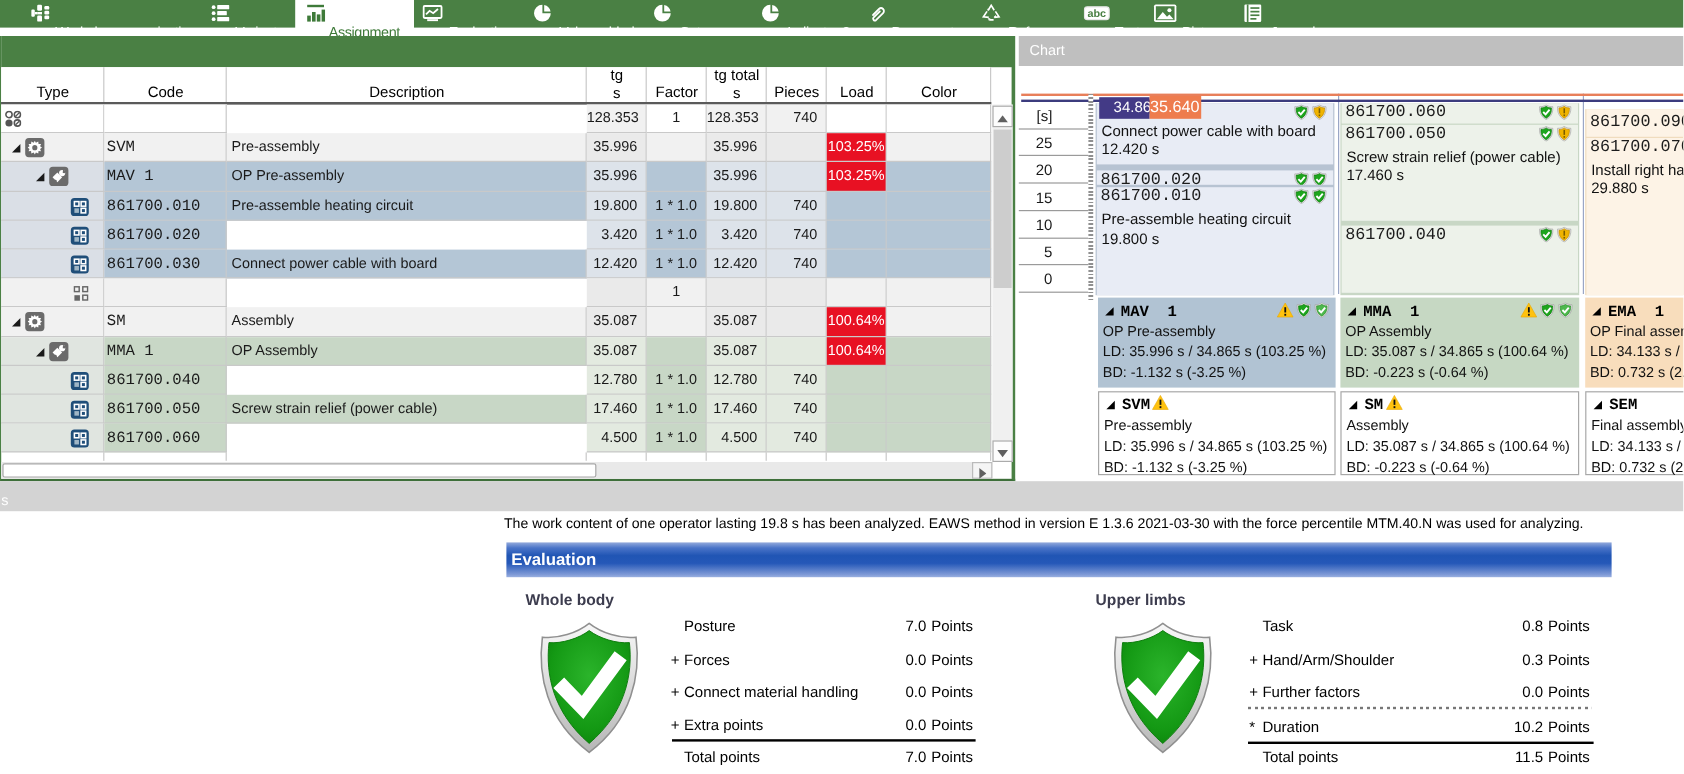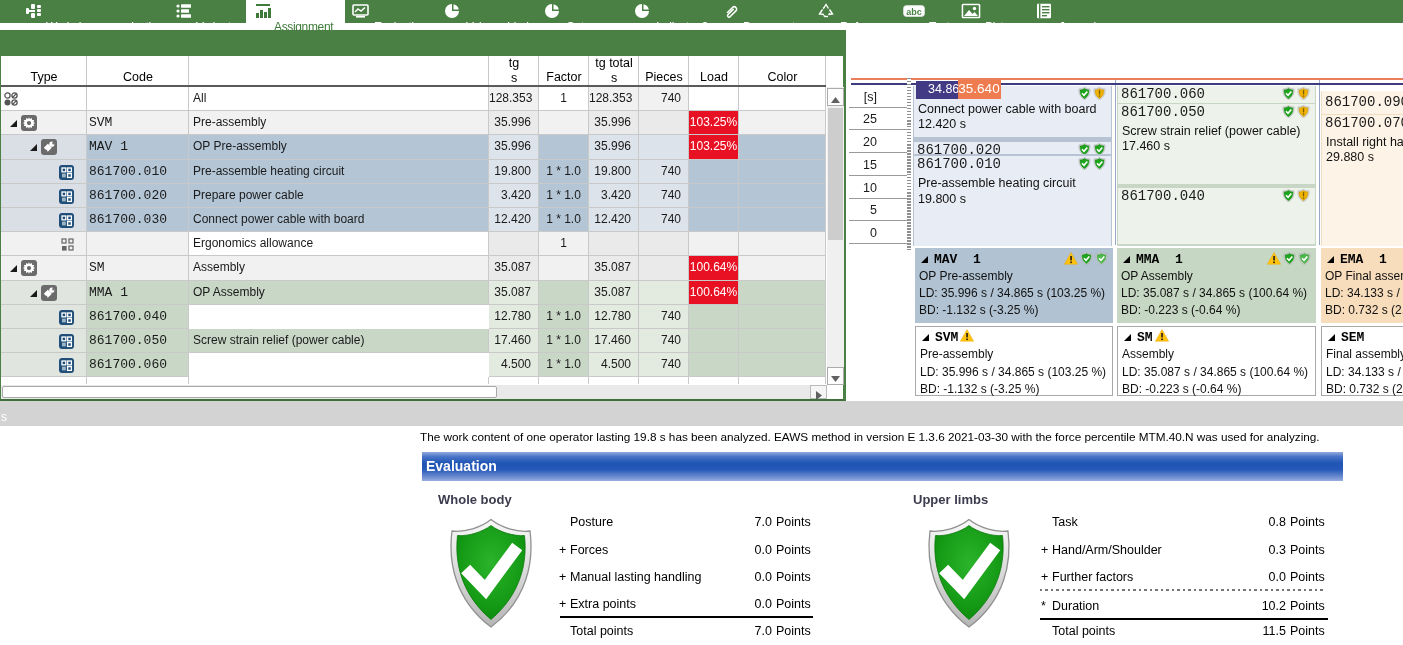--- a/index.html
+++ b/index.html
@@ -169,40 +169,40 @@
 <div class="abs" style="left:187px;top:26px;width:1px;height:31px;background:#c9c9c9;"></div>
 <div class="abs" style="left:487px;top:26px;width:1px;height:31px;background:#c9c9c9;"></div>
 <div class="abs" style="left:537px;top:26px;width:1px;height:31px;background:#c9c9c9;"></div>
 <div class="abs" style="left:587px;top:26px;width:1px;height:31px;background:#c9c9c9;"></div>
 <div class="abs" style="left:637px;top:26px;width:1px;height:31px;background:#c9c9c9;"></div>
 <div class="abs" style="left:687px;top:26px;width:1px;height:31px;background:#c9c9c9;"></div>
 <div class="abs" style="left:737px;top:26px;width:1px;height:31px;background:#c9c9c9;"></div>
 <div class="abs" style="left:824px;top:26px;width:1px;height:31px;background:#c9c9c9;"></div>
 <div class="abs" style="left:0px;top:40px;width:86px;text-align:center;font-size:12.5px;">Type</div>
 <div class="abs" style="left:86px;top:40px;width:102px;text-align:center;font-size:12.5px;">Code</div>
+<div class="abs" style="left:188px;top:40px;width:300px;text-align:center;font-size:12.5px;">Description</div>
 <div class="abs" style="left:538px;top:40px;width:50px;text-align:center;font-size:12.5px;">Factor</div>
 <div class="abs" style="left:638px;top:40px;width:50px;text-align:center;font-size:12.5px;">Pieces</div>
 <div class="abs" style="left:688px;top:40px;width:50px;text-align:center;font-size:12.5px;">Load</div>
 <div class="abs" style="left:738px;top:40px;width:87px;text-align:center;font-size:12.5px;">Color</div>
 <div class="abs" style="left:488px;top:26px;width:50px;text-align:center;font-size:12.5px;line-height:15px;">tg<br>s</div>
 <div class="abs" style="left:588px;top:26px;width:50px;text-align:center;font-size:12.5px;line-height:15px;">tg total<br>s</div>
 <div class="abs" style="left:0;top:55px;width:825px;height:2px;background:#5a5a5a;"></div>
 <div class="row" style="top:57px;height:24px;">
 <div class="cell" style="left:0px;width:86px;background:#ffffff;">
           <svg style="position:absolute;left:3px;top:5px;" width="14" height="14" viewBox="0 0 14 14">
             <circle cx="3.5" cy="3.5" r="2.6" fill="none" stroke="#555" stroke-width="1.3"></circle>
             <circle cx="10.5" cy="3.5" r="2.6" fill="none" stroke="#555" stroke-width="1.3"></circle>
             <line x1="9" y1="5" x2="12" y2="2" stroke="#555" stroke-width="1.1"></line>
             <circle cx="3.5" cy="10.5" r="3" fill="#555"></circle>
             <circle cx="10.5" cy="10.5" r="2.6" fill="none" stroke="#555" stroke-width="1.3"></circle>
             <line x1="9" y1="12" x2="12" y2="9" stroke="#555" stroke-width="1.1"></line>
           </svg>
         </div>
 <div class="cell code" style="left:86px;width:102px;background:#ffffff;"></div>
-<div class="cell desc" style="left:188px;width:300px;background:#ffffff;"><span class="v">All</span></div>
 <div class="cell num" style="left:488px;width:50px;background:#f1f1f1;"><span class="v">128.353</span></div>
 <div class="cell ctr" style="left:538px;width:50px;background:#ffffff;"><span class="v">1</span></div>
 <div class="cell num" style="left:588px;width:50px;background:#f1f1f1;"><span class="v">128.353</span></div>
 <div class="cell num" style="left:638px;width:50px;background:#f1f1f1;"><span class="v">740</span></div>
 <div class="cell" style="left:688px;width:50px;background:#ffffff;"></div>
 <div class="cell" style="left:738px;width:87px;background:#ffffff;"></div>
 </div>
 <div class="row" style="top:81px;height:24px;">
 <div class="cell" style="left:0px;width:86px;background:#f1f1f1;">
           <div class="tri" style="left:9px;top:9px;"></div>
@@ -267,21 +267,20 @@
           <div class="blico" style="left:58px;top:5px;"><svg width="15" height="15" viewBox="0 0 15 15">
               <g fill="none" stroke="#fff" stroke-width="1.3">
                 <rect x="3" y="3" width="3.8" height="3.8"></rect>
                 <rect x="8.6" y="3" width="3.8" height="3.8"></rect>
                 <rect x="8.6" y="8.6" width="3.8" height="3.8"></rect>
               </g>
               <rect x="3" y="8.6" width="3.8" height="3.8" fill="#9fb6c6"></rect>
             </svg></div>
         </div>
 <div class="cell code" style="left:86px;width:102px;background:#b4c6d6;"><span class="v">861700.020</span></div>
-<div class="cell desc" style="left:188px;width:300px;background:#b4c6d6;"><span class="v">Prepare power cable</span></div>
 <div class="cell num" style="left:488px;width:50px;background:#dde3ea;"><span class="v">3.420</span></div>
 <div class="cell ctr" style="left:538px;width:50px;background:#b4c6d6;"><span class="v">1 * 1.0</span></div>
 <div class="cell num" style="left:588px;width:50px;background:#dde3ea;"><span class="v">3.420</span></div>
 <div class="cell num" style="left:638px;width:50px;background:#dde3ea;"><span class="v">740</span></div>
 <div class="cell" style="left:688px;width:50px;background:#b4c6d6;"></div>
 <div class="cell" style="left:738px;width:87px;background:#b4c6d6;"></div>
 </div>
 <div class="row" style="top:178px;height:24px;">
 <div class="cell" style="left:0px;width:86px;background:#dadfe6;">
           <div class="blico" style="left:58px;top:5px;"><svg width="15" height="15" viewBox="0 0 15 15">
@@ -307,21 +306,20 @@
           <svg style="position:absolute;left:60px;top:6px;" width="13" height="13" viewBox="0 0 13 13">
             <g fill="none" stroke="#666" stroke-width="1.2">
               <rect x="1" y="1" width="4" height="4"></rect>
               <rect x="8" y="1" width="4" height="4"></rect>
               <rect x="8" y="8" width="4" height="4"></rect>
             </g>
             <rect x="1" y="8" width="4.6" height="4.6" fill="#666"></rect>
           </svg>
         </div>
 <div class="cell code" style="left:86px;width:102px;background:#f1f1f1;"></div>
-<div class="cell desc" style="left:188px;width:300px;background:#ffffff;"><span class="v">Ergonomics allowance</span></div>
 <div class="cell num" style="left:488px;width:50px;background:#eaeaea;"></div>
 <div class="cell ctr" style="left:538px;width:50px;background:#f1f1f1;"><span class="v">1</span></div>
 <div class="cell num" style="left:588px;width:50px;background:#eaeaea;"></div>
 <div class="cell num" style="left:638px;width:50px;background:#eaeaea;"></div>
 <div class="cell" style="left:688px;width:50px;background:#f1f1f1;"></div>
 <div class="cell" style="left:738px;width:87px;background:#f1f1f1;"></div>
 </div>
 <div class="row" style="top:226px;height:25px;">
 <div class="cell" style="left:0px;width:86px;background:#f1f1f1;">
           <div class="tri" style="left:9px;top:9px;"></div>
@@ -436,20 +434,21 @@
 <div class="abs" style="left:826px;top:337px;width:17px;height:18px;background:#fdfdfd;border:1px solid #ababab;text-align:center;"><svg width="9" height="6" viewBox="0 0 9 6" style="margin-top:6px;">
           <path d="M4.5 6 L9 0 L0 0 Z" fill="#606060"></path>
         </svg></div>
 <div class="abs" style="left:0;top:355px;width:826px;height:14px;background:#e9e9e9;"></div>
 <div class="abs" style="left:1px;top:356px;width:495px;height:12px;background:#fff;border:1px solid #a8a8a8;border-radius:2px;"></div>
 <div class="abs" style="left:809px;top:355px;width:17px;height:14px;background:#f5f5f5;border:1px solid #bbb;"><svg width="6" height="9" viewBox="0 0 6 9" style="margin:1.5px 0 0 5px;">
           <path d="M0 0 L6 4.5 L0 9 Z" fill="#606060"></path>
         </svg></div>
 </div>
 <div class="abs" id="cpanel">
+<div id="ctitle">Chart</div>
 <div class="chline" style="left:265.5px;top:48px;width:1px;height:167px;background:#9aa6c6;z-index:1;"></div>
 <div class="chline" style="left:469.5px;top:48px;width:1px;height:167px;background:#9aa6c6;z-index:1;"></div>
 <div class="chline" style="left:2px;top:48px;width:552px;height:2px;background:#e87f5a;"></div>
 <div class="chline" style="left:2px;top:52.5px;width:552px;height:2px;background:#3c3c7e;"></div>
 <div class="tick" style="top:76.5px;"></div>
 <div class="axlab" style="left:6px;top:59.5px;">[s]</div>
 <div class="tick" style="top:99.1px;"></div>
 <div class="axlab" style="left:6px;top:82.1px;">25</div>
 <div class="tick" style="top:121.8px;"></div>
 <div class="axlab" style="left:6px;top:104.8px;">20</div>
@@ -662,21 +661,21 @@
         </radialGradient>
       </defs>
       <g>
         <path d="M50 4.5 C40 12.5 24 17.5 11 16 C7 47 14 85 50 112 C86 85 93 47 89 16 C76 17.5 60 12.5 50 4.5 Z" fill="url(#sil)" stroke="#909090" stroke-width="1.3"></path>
         <path d="M50 10.5 C41.5 17 27 21.5 16.5 20.5 C13.5 47 20 79 50 104.5 C80 79 86.5 47 83.5 20.5 C73 21.5 58.5 17 50 10.5 Z" fill="url(#grn)" stroke="#0b7a0b" stroke-width="0.8"></path>
         <path d="M29 58.5 L44.5 74.5 L72.5 36.5" fill="none" stroke="#fff" stroke-width="12.5" stroke-linecap="square"></path>
       </g>
     </svg>
 <div class="evrow" style="left:559px;top:515px;width:253px;"><span></span><span style="position:absolute;left:11px;">Posture</span><span style="position:absolute;left:173px;width:40px;text-align:right;">7.0</span><span style="position:absolute;left:217px;">Points</span></div>
 <div class="evrow" style="left:559px;top:542.5px;width:253px;"><span>+</span><span style="position:absolute;left:11px;">Forces</span><span style="position:absolute;left:173px;width:40px;text-align:right;">0.0</span><span style="position:absolute;left:217px;">Points</span></div>
-<div class="evrow" style="left:559px;top:569.8px;width:253px;"><span>+</span><span style="position:absolute;left:11px;">Manual lasting handling</span><span style="position:absolute;left:173px;width:40px;text-align:right;">0.0</span><span style="position:absolute;left:217px;">Points</span></div>
+<div class="evrow" style="left:559px;top:569.8px;width:253px;"><span>+</span><span style="position:absolute;left:11px;">Connect material handling</span><span style="position:absolute;left:173px;width:40px;text-align:right;">0.0</span><span style="position:absolute;left:217px;">Points</span></div>
 <div class="evrow" style="left:559px;top:597px;width:253px;"><span>+</span><span style="position:absolute;left:11px;">Extra points</span><span style="position:absolute;left:173px;width:40px;text-align:right;">0.0</span><span style="position:absolute;left:217px;">Points</span></div>
 <div class="abs" style="left:560px;top:616px;width:253px;height:2px;background:#000;"></div>
 <div class="evrow" style="left:559px;top:623.5px;width:253px;">
       <span style="position:absolute;left:11px;">Total points</span>
       <span style="position:absolute;left:173px;width:40px;text-align:right;">7.0</span>
       <span style="position:absolute;left:217px;">Points</span>
     </div>
 <div class="abs secttl" style="left:913px;top:492px;">Upper limbs</div>
 <svg class="abs" style="left:919px;top:515px;" width="100" height="126" viewBox="0 0 100 126">
       <defs>

